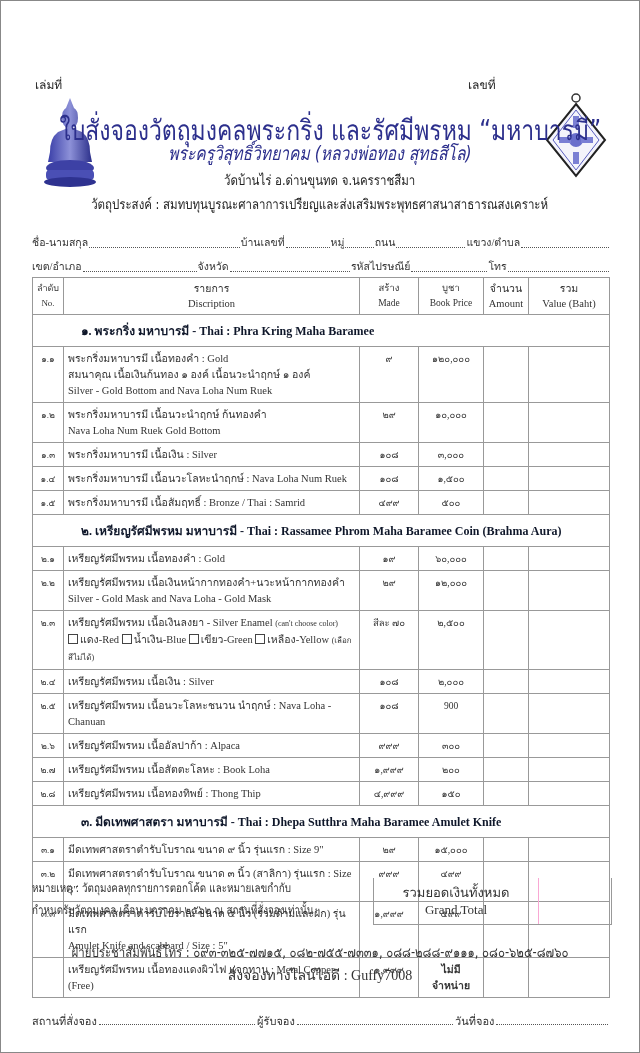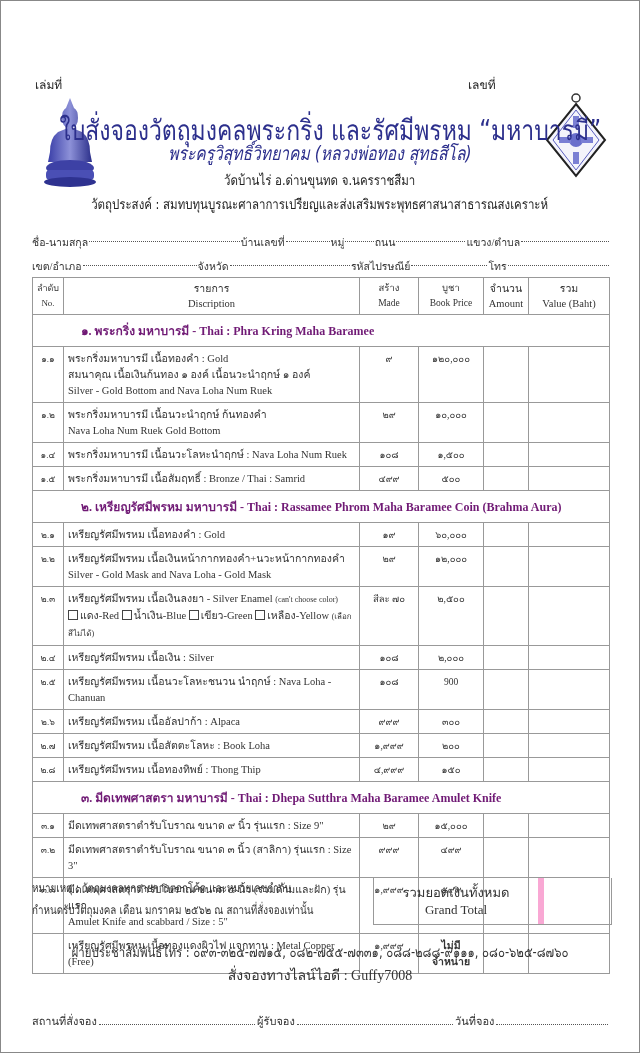--- a/index.html
+++ b/index.html
@@ -18,44 +18,44 @@
   .subtitle { left: 0; width: 640px; text-align: center; top: 138px; font-size: 19px; color: #2c2f8c;
               font-style: italic; font-family: "DejaVu Sans", sans-serif; }
   .subtitle span { display:inline-block; transform: scaleX(0.82); }
   .temple { left: 0; width: 640px; text-align: center; top: 169px; font-size: 14px; color: #222;
             font-family: "DejaVu Sans", sans-serif; }
   .temple span { display:inline-block; transform: scaleX(0.82); }
   .purpose { left: 0; width: 640px; text-align: center; top: 193px; font-size: 14px; color: #222;
              font-family: "DejaVu Sans", sans-serif; }
   .purpose span { display:inline-block; transform: scaleX(0.82); }
   .fill-line { position: absolute; left: 32px; width: 578px; font-size: 10.5px; color: #333;
-               display: flex; align-items: center; }
+               display: flex; align-items: flex-end; }
   .fill-line .lbl { white-space: nowrap; }
   .fill-line .dots { flex: 1; border-bottom: 1px dotted #555; margin: 0 1px 3px 1px; height: 1px; }
   table.orders { position: absolute; left: 32px; top: 277px; width: 578px; border-collapse: collapse;
                  font-size: 10.5px; color: #333; }
   table.orders td, table.orders th { border: 1px solid #999; padding: 0 4px; vertical-align: top; }
   table.orders th { font-weight: normal; text-align: center; vertical-align: middle; line-height: 15px; padding: 3px 2px; }
   .c-no { width: 22px; text-align: center; font-size: 9px; }
   .c-desc { }
   .c-made { width: 50px; text-align: center; font-size: 9.5px; }
   .c-price { width: 56px; text-align: center; font-size: 9.5px; }
   .c-amt { width: 36px; }
   .c-val { width: 72px; }
-  tr.section td { height: 31px; vertical-align: middle; padding-left: 48px; font-size: 12px; font-weight: bold; color: #701a75; }
+  tr.section td { height: 31px; vertical-align: middle; padding-left: 48px; font-size: 12px; font-weight: bold; color: #0f172a; }
   tr.item td { line-height: 16px; padding-top: 4px; padding-bottom: 3px; }
   .small { font-size: 8px; }
   .chk { display: inline-block; width: 8px; height: 8px; border: 1px solid #444; margin-right: 2px;
          vertical-align: -1px; }
   .no-sale { font-weight: bold; font-size: 10.5px; }
   .note { left: 32px; top: 877px; font-size: 12px; line-height: 22px; color: #333; font-family: "DejaVu Sans", sans-serif; }
   .note span.l { display:block; transform: scaleX(0.82); transform-origin: left; }
   .total-box { position: absolute; left: 373px; top: 878px; width: 237px; height: 46px; border: 1px solid #999;
                border-top: none; display: flex; }
-  .total-label { width: 164px; border-right: 6px solid #f9a8d4; text-align: center; font-size: 13px; line-height: 17px;
+  .total-label { width: 164px; border-right: 1px solid #f9a8d4; text-align: center; font-size: 13px; line-height: 17px;
                  padding-top: 6px; color: #333; }
   .contact { left: 0; width: 640px; text-align: center; top: 941px; font-size: 14px; color: #333; font-family: "DejaVu Sans", sans-serif; }
   .contact span { display:inline-block; transform: scaleX(0.82); }
   .line-id { left: 0; width: 640px; text-align: center; top: 964px; font-size: 14px; color: #333; }
   .bottom-line { position: absolute; left: 32px; top: 1012px; width: 578px; font-size: 11px; color: #333; display: flex; align-items: baseline; }
   .bottom-line .lbl { white-space: nowrap; }
   .bottom-line .dots { flex: 1; border-bottom: 1px dotted #555; margin: 0 2px 3px 2px; height: 1px; }
 </style>
 </head>
 <body>
@@ -150,20 +150,30 @@
         <td class="c-desc">
           <div><span>พระกริ่งมหาบารมี เนื้อนวะนำฤกษ์ ก้นทองคำ</span></div>
           <div><span>Nava Loha Num Ruek Gold Bottom</span></div>
         </td>
         <td class="c-made">๒๙</td>
         <td class="c-price">๑๐,๐๐๐</td>
         <td class="c-amt"></td>
         <td class="c-val"></td>
       </tr>
       <tr class="item">
+        <td class="c-no">๑.๓</td>
+        <td class="c-desc">
+          <div><span>พระกริ่งมหาบารมี เนื้อเงิน  :  Silver</span></div>
+        </td>
+        <td class="c-made">๑๐๘</td>
+        <td class="c-price">๓,๐๐๐</td>
+        <td class="c-amt"></td>
+        <td class="c-val"></td>
+      </tr>
+      <tr class="item">
         <td class="c-no">๑.๔</td>
         <td class="c-desc">
           <div><span>พระกริ่งมหาบารมี เนื้อนวะโลหะนำฤกษ์  :  Nava Loha Num Ruek</span></div>
         </td>
         <td class="c-made">๑๐๘</td>
         <td class="c-price">๑,๕๐๐</td>
         <td class="c-amt"></td>
         <td class="c-val"></td>
       </tr>
       <tr class="item">

